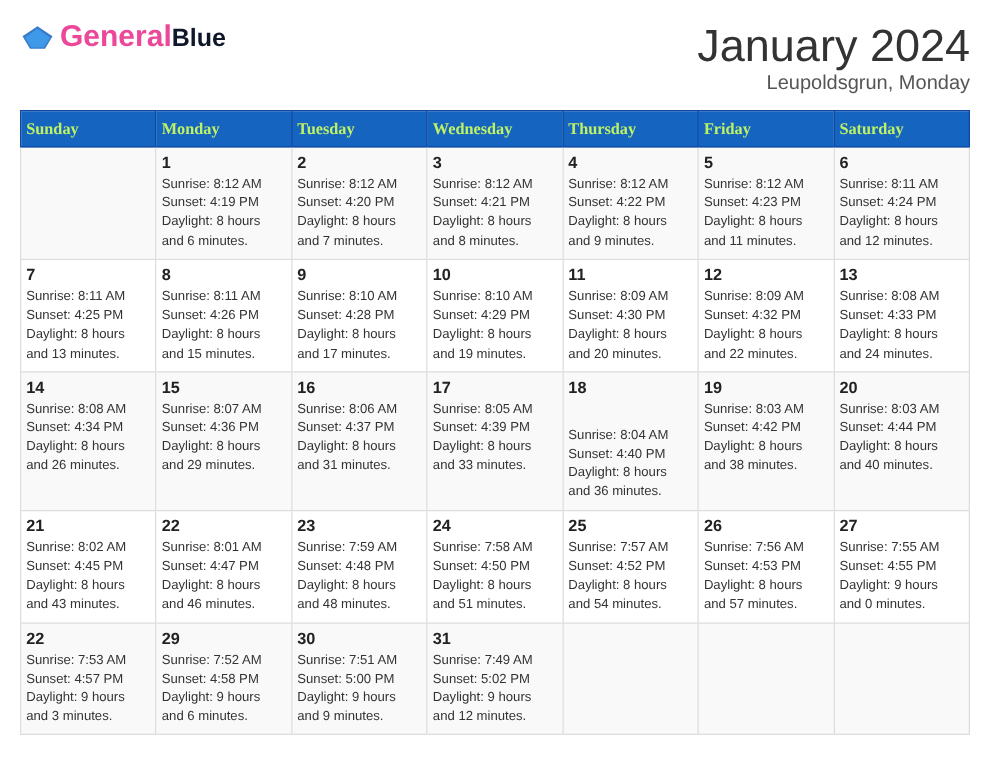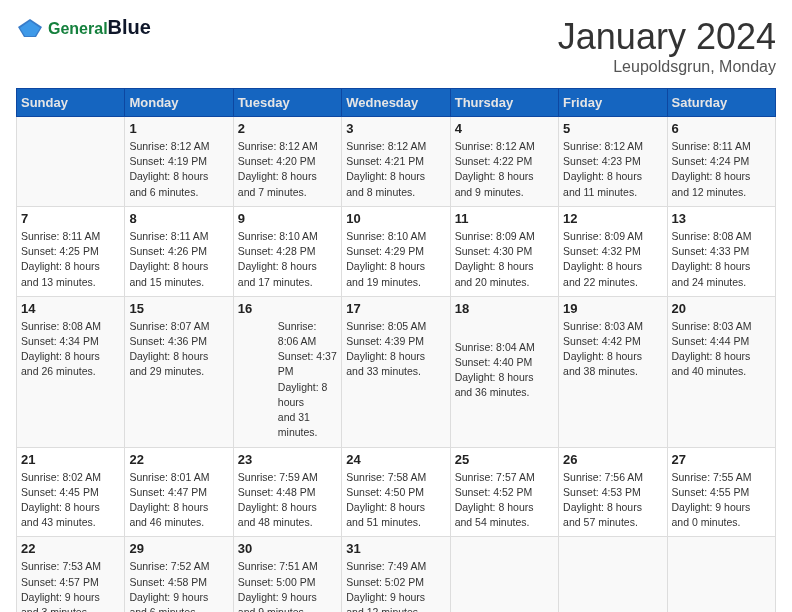--- a/index.html
+++ b/index.html
@@ -15,23 +15,23 @@
       justify-content: space-between;
       align-items: flex-start;
       margin-bottom: 12px;
     }
     .logo {
       display: flex;
       align-items: center;
       gap: 4px;
     }
     .logo-text-general {
-      font-size: 16px;
+      font-size: 24px;
       font-weight: bold;
-      color: #15803d;
+      color: #ec4899;
     }
     .logo-text-blue {
       font-size: 20px;
       font-weight: bold;
       color: #0f172a;
     }
     .logo-icon {
       width: 28px;
       height: 22px;
     }
@@ -47,21 +47,22 @@
       font-size: 16px;
       color: #555;
     }
     table {
       width: 100%;
       border-collapse: collapse;
       table-layout: fixed;
     }
     thead tr {
       background-color: #1565c0;
-      color: #e5e5e5;
+      color: #bef264;
+      font-family: Liberation Serif, serif;
     }
     thead th {
       padding: 6px 4px;
       text-align: left;
       font-size: 13px;
       font-weight: bold;
       border: 1px solid #0d47a1;
     }
     tbody tr {
       border-bottom: 1px solid #ccc;
@@ -230,21 +231,21 @@
         </td>
         <td>
           <div class="day-number">15</div>
           <div class="day-info" style="white-space: pre-line;">Sunrise: 8:07 AM
 Sunset: 4:36 PM
 Daylight: 8 hours
 and 29 minutes.</div>
         </td>
         <td>
           <div class="day-number">16</div>
-          <div class="day-info" style="white-space: pre-line; margin-left: 40px;">Sunrise: 8:06 AM
+          <div class="day-info" style="white-space: pre-line;">Sunrise: 8:06 AM
 Sunset: 4:37 PM
 Daylight: 8 hours
 and 31 minutes.</div>
         </td>
         <td>
           <div class="day-number">17</div>
           <div class="day-info" style="white-space: pre-line;">Sunrise: 8:05 AM
 Sunset: 4:39 PM
 Daylight: 8 hours
 and 33 minutes.</div>

